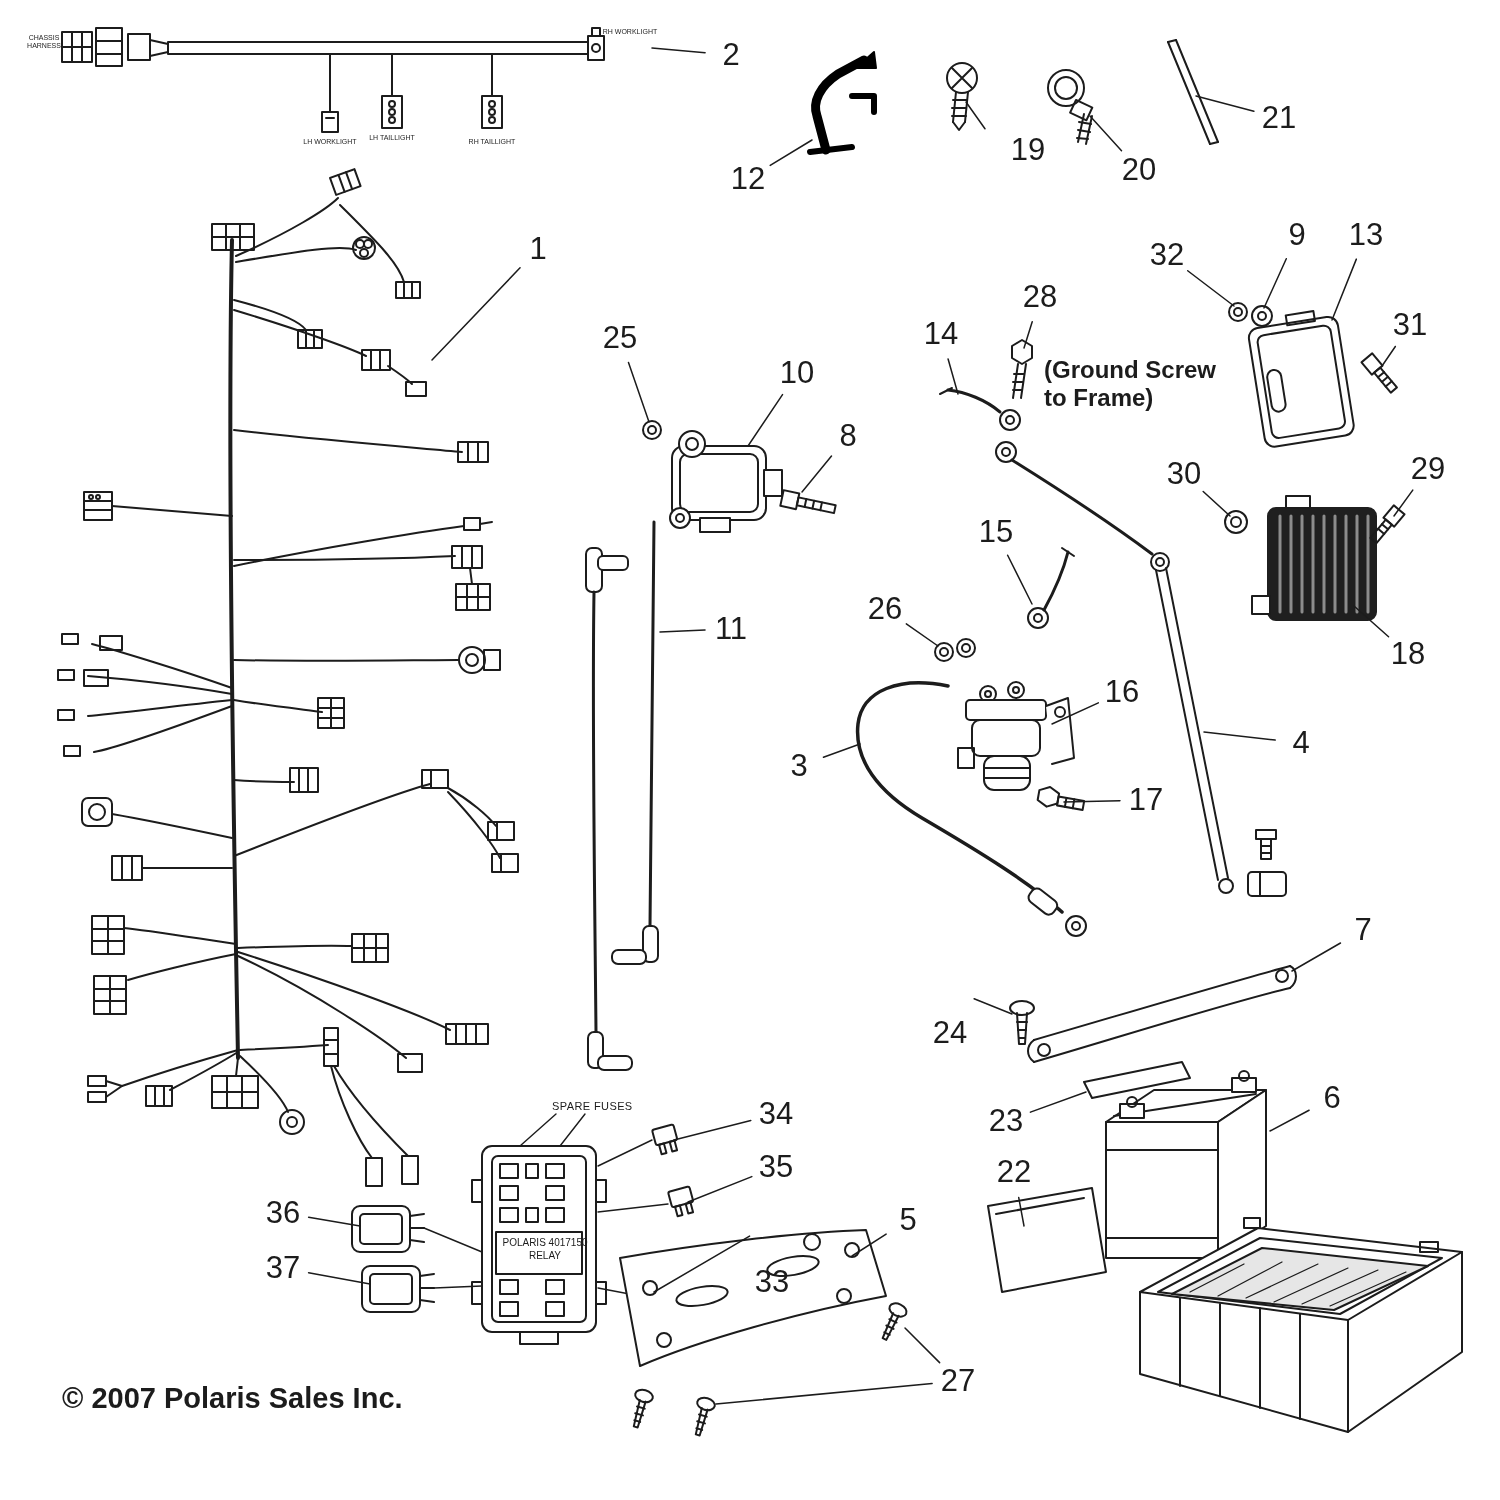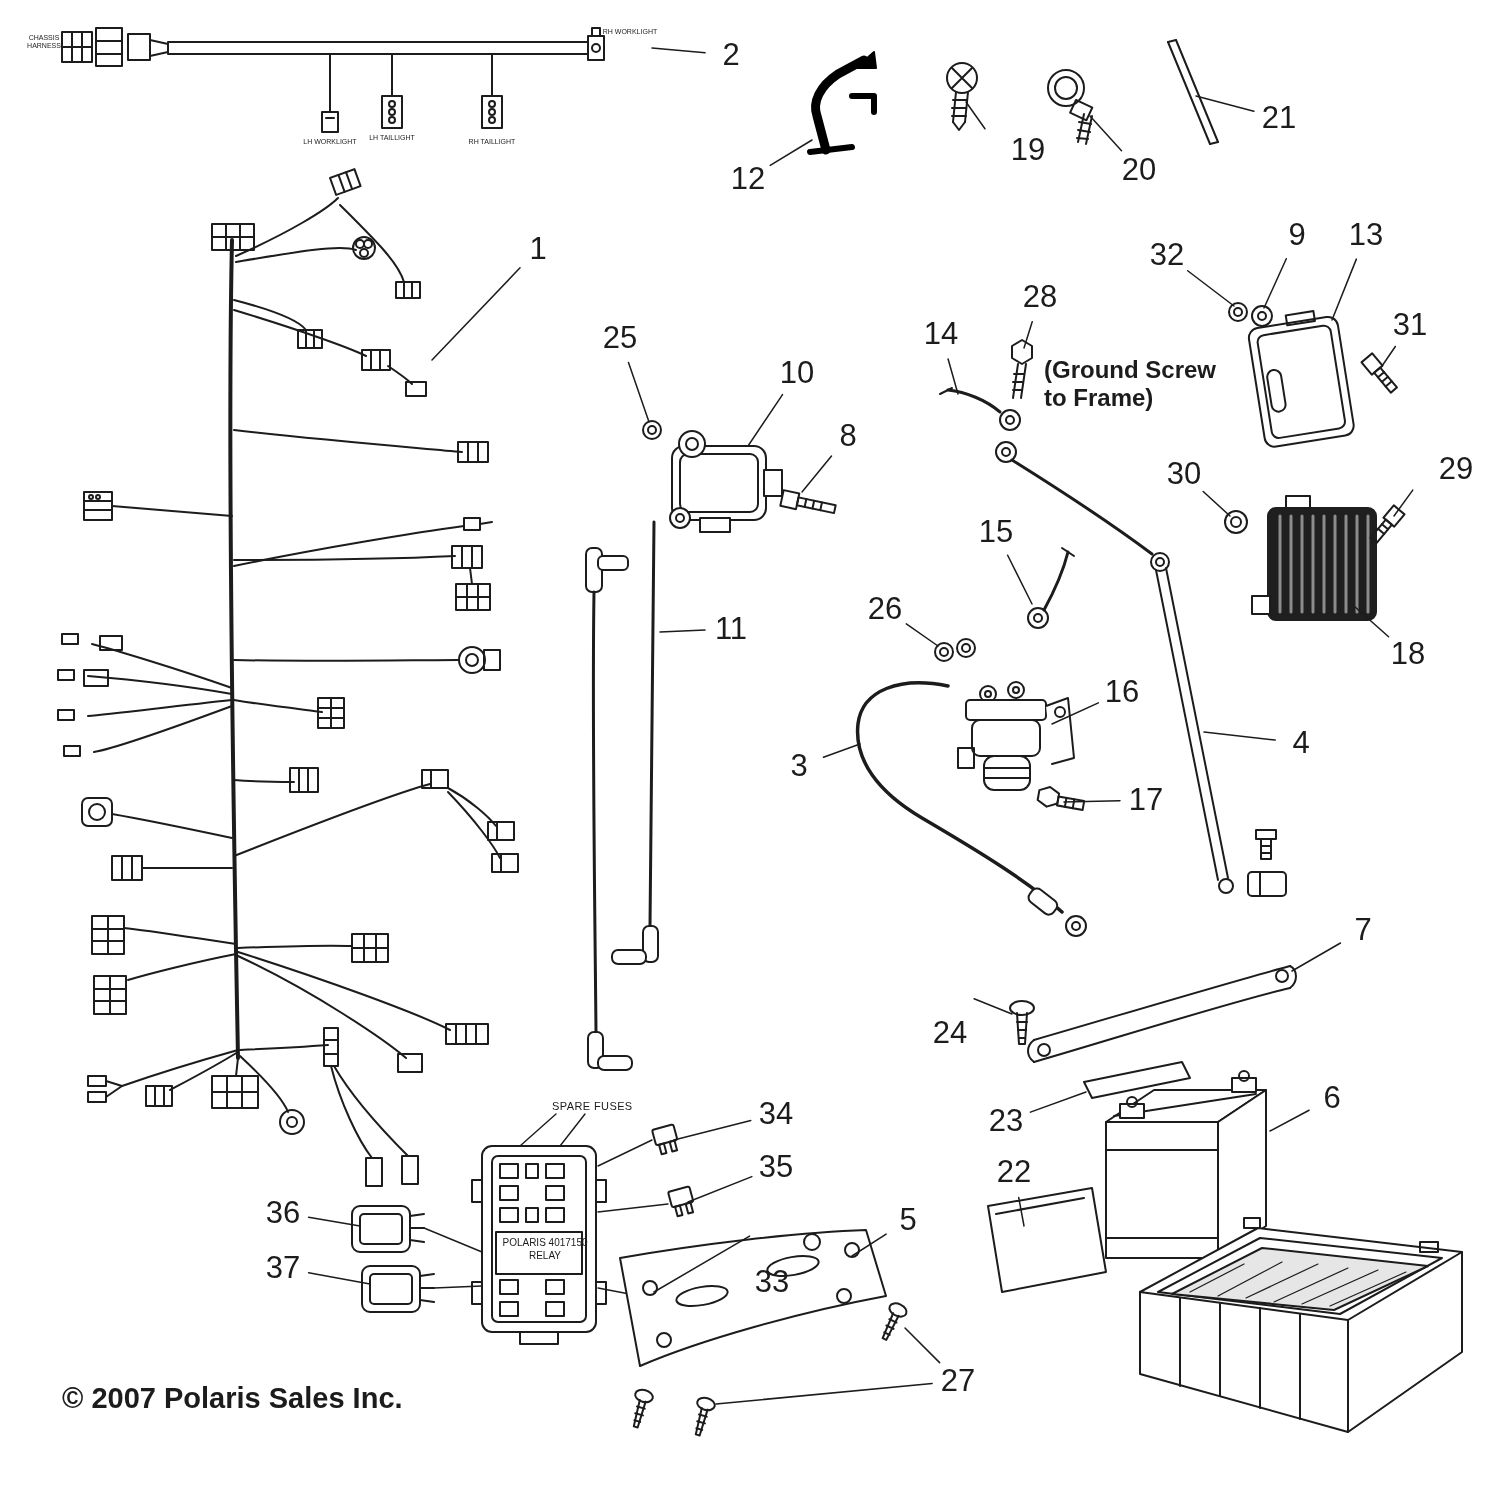--- a/index.html
+++ b/index.html
@@ -588,21 +588,21 @@
       <div class="callout" style="left: 1000px; top: 150px; margin-left: 28px;">19</div>
       <div class="callout" style="left: 1139px; top: 170px;">20</div>
       <div class="callout" style="left: 1279px; top: 118px;">21</div>
       <div class="callout" style="left: 1014px; top: 1172px;">22</div>
       <div class="callout" style="left: 1006px; top: 1121px;">23</div>
       <div class="callout" style="left: 950px; top: 1033px;">24</div>
       <div class="callout" style="left: 620px; top: 338px;">25</div>
       <div class="callout" style="left: 885px; top: 609px;">26</div>
       <div class="callout" style="left: 958px; top: 1381px;">27</div>
       <div class="callout" style="left: 1040px; top: 297px;">28</div>
-      <div class="callout" style="left: 1428px; top: 469px; margin-left: 28px;">29</div>
+      <div class="callout" style="left: 1428px; top: 469px;">29</div>
       <div class="callout" style="left: 1184px; top: 474px;">30</div>
       <div class="callout" style="left: 1410px; top: 325px;">31</div>
       <div class="callout" style="left: 1167px; top: 255px;">32</div>
       <div class="callout" style="left: 772px; top: 1282px;">33</div>
       <div class="callout" style="left: 776px; top: 1114px;">34</div>
       <div class="callout" style="left: 776px; top: 1167px;">35</div>
       <div class="callout" style="left: 283px; top: 1213px;">36</div>
       <div class="callout" style="left: 283px; top: 1268px;">37</div>
       <div class="microlabel" style="left: 44px; top: 34px;">CHASSIS HARNESS</div>
       <div class="microlabel" style="left: 630px; top: 28px;">RH WORKLIGHT</div>

